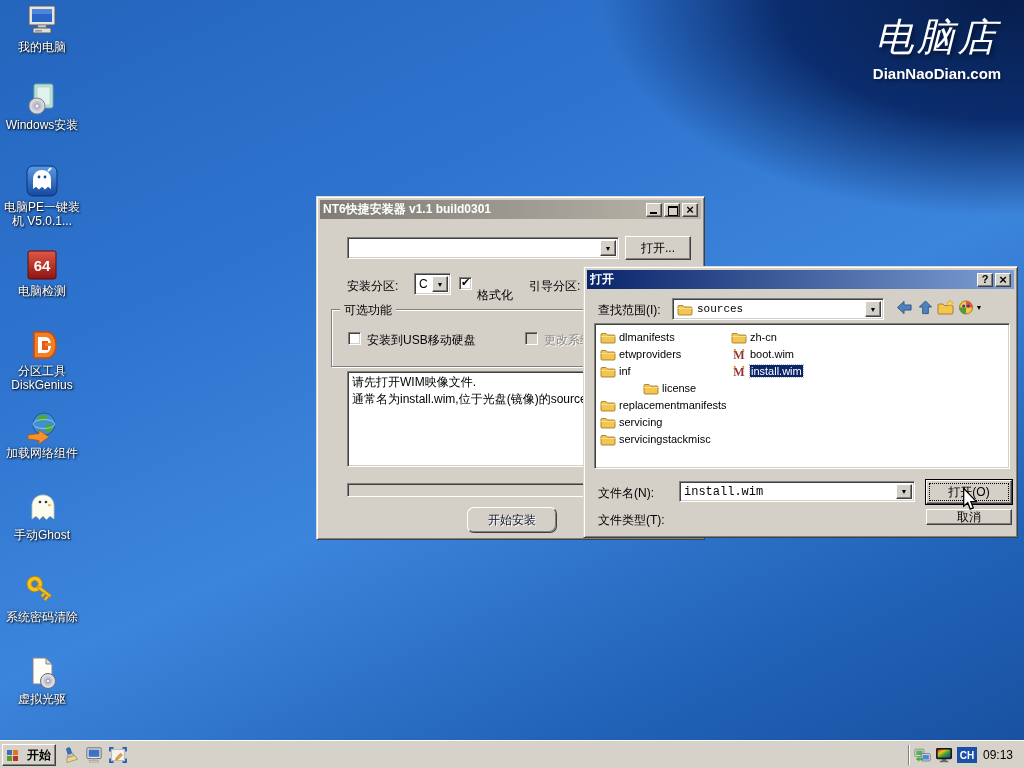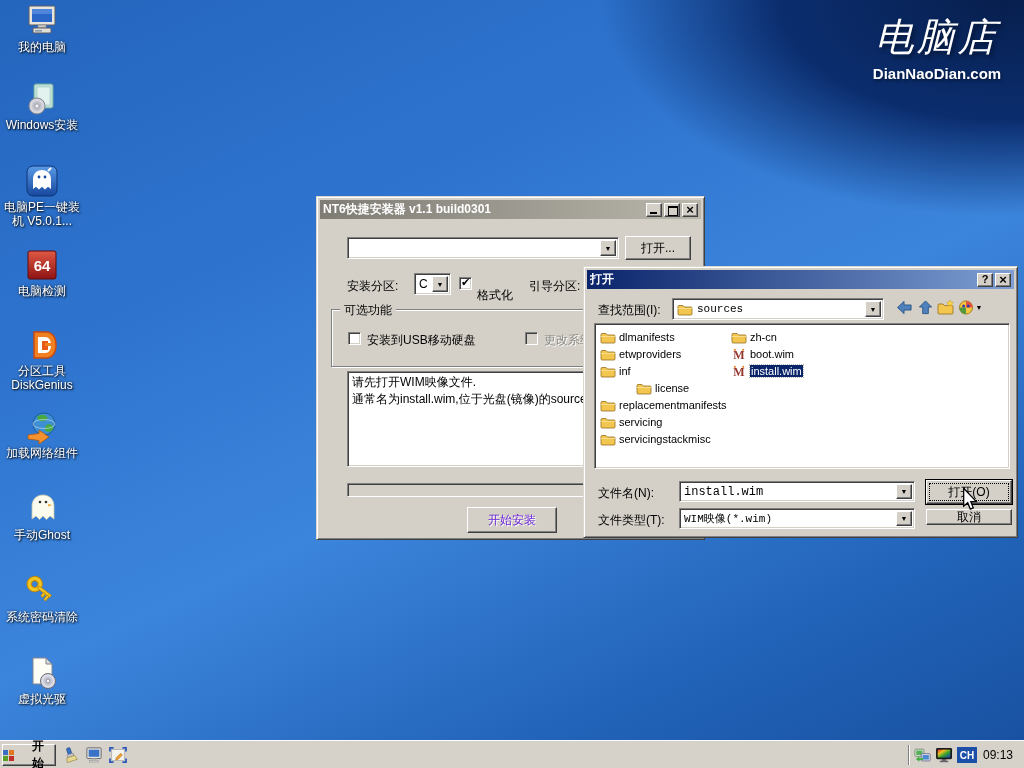--- a/index.html
+++ b/index.html
@@ -33,21 +33,21 @@
     font-size:10px; font-weight:bold; color:#000; line-height:1; }
   .g-min::after{content:""; position:absolute; left:3px; bottom:2px; width:7px; height:2px; background:#000;}
   .g-max::after{content:""; position:absolute; left:3px; top:2px; width:8px; height:7px; border:1px solid #000; border-top-width:2px;}
   .g-x::after{content:"×"; font-size:13px; font-weight:bold; margin-top:-2px;}
   .g-help::after{content:"?"; font-size:11px; font-weight:bold;}
   
   .btn { position:absolute; background:#d4d0c8; border:1px solid; border-color:#fff #404040 #404040 #fff;
     box-shadow:inset -1px -1px 0 #808080; font-size:12px; color:#000;
     display:flex; align-items:center; justify-content:center; }
   .btn.default { box-shadow:0 0 0 1px #000, inset -1px -1px 0 #808080; outline:1px dotted #000; outline-offset:-4px; }
-  .btn.disabled { color:#6d28d9; text-shadow:1px 1px 0 #fff; }
+  .btn.disabled { color:#0f172a; text-shadow:1px 1px 0 #fff;border-radius:7px; }
   .sunken { background:#fff; border:1px solid; border-color:#808080 #fff #fff #808080;
     box-shadow:inset 1px 1px 0 #404040, inset -1px -1px 0 #d4d0c8; }
   .combo { position:absolute; background:#fff; border:1px solid; border-color:#808080 #fff #fff #808080;
     box-shadow:inset 1px 1px 0 #404040, inset -1px -1px 0 #d4d0c8;
     display:flex; align-items:center; padding-left:4px; font-size:12px; }
   .combo .dd { position:absolute; right:2px; top:2px; bottom:2px; width:16px; background:#d4d0c8;
     border:1px solid; border-color:#fff #404040 #404040 #fff; box-shadow:inset -1px -1px 0 #808080;
     display:flex; align-items:center; justify-content:center; }
   .combo .dd::after { content:"▼"; font-size:7px; color:#000; }
   .cb { width:13px; height:13px; background:#fff; display:inline-block; position:relative;
@@ -63,21 +63,21 @@
   
   .fitem { position:absolute; height:16px; display:flex; align-items:center; font-size:11px; white-space:nowrap; }
   .fitem .fic { width:16px; height:13px; margin-right:3px; flex:none; }
   .fitem.sel .fname { background:#0a246a; color:#fff; outline:1px dotted #b8b8b8; padding:0 1px; }
   
   .tico { position:absolute; width:20px; height:18px; display:flex; align-items:center; justify-content:center; }
   
   .taskbar { position:absolute; left:0; bottom:0; width:1024px; height:28px; background:#d6d2ca; border-top:1px solid #fff; }
   .startbtn { position:absolute; left:2px; top:3px; width:54px; height:22px; background:#d6d2ca;
     border:1px solid; border-color:#fff #404040 #404040 #fff; box-shadow:inset -1px -1px 0 #808080;
-    display:flex; align-items:center; justify-content:center; gap:18px; font-size:12px; font-weight:bold; }
+    display:flex; align-items:center; justify-content:center; gap:9px; font-size:12px; font-weight:bold; }
   .sgrid { width:11px; height:11px; display:grid; grid-template-columns:5px 5px; grid-template-rows:5px 5px; gap:1px; }
   .sgrid i { display:block; }
   .qli { position:absolute; top:4px; width:20px; height:20px; display:flex; align-items:center; justify-content:center; }
   .traysep { position:absolute; top:4px; width:2px; height:20px; border-left:1px solid #808080; border-right:1px solid #fff; }
   .chbox { position:absolute; width:20px; height:16px; background:#1c4fa8; color:#fff; font-size:10px; font-weight:bold;
     display:flex; align-items:center; justify-content:center; top:6px; }
   .clock { position:absolute; top:7px; font-size:12px; color:#000; }
 </style>
 </head>
 <body>
@@ -312,21 +312,21 @@
         </svg>
       <span class="fname">etwproviders</span>
     </div>
     <div class="fitem" style="left:5px; top:39px;">
       <svg class="fic" viewBox="0 0 16 13">
           <path d="M1 3.5c0-.6.4-1 1-1h4L7.5 4H14c.6 0 1 .4 1 1v6c0 .6-.4 1-1 1H2c-.6 0-1-.4-1-1z" fill="#f3c64f" stroke="#96701e" stroke-width="0.8"></path>
           <path d="M1 5h14v1H1z" fill="#f9dd8a"></path>
         </svg>
       <span class="fname">inf</span>
     </div>
-    <div class="fitem" style="left:5px; top:56px;padding-left:36px;">
+    <div class="fitem" style="left:12px; top:56px;padding-left:36px;">
       <svg class="fic" viewBox="0 0 16 13">
           <path d="M1 3.5c0-.6.4-1 1-1h4L7.5 4H14c.6 0 1 .4 1 1v6c0 .6-.4 1-1 1H2c-.6 0-1-.4-1-1z" fill="#f3c64f" stroke="#96701e" stroke-width="0.8"></path>
           <path d="M1 5h14v1H1z" fill="#f9dd8a"></path>
         </svg>
       <span class="fname">license</span>
     </div>
     <div class="fitem" style="left:5px; top:73px;">
       <svg class="fic" viewBox="0 0 16 13">
           <path d="M1 3.5c0-.6.4-1 1-1h4L7.5 4H14c.6 0 1 .4 1 1v6c0 .6-.4 1-1 1H2c-.6 0-1-.4-1-1z" fill="#f3c64f" stroke="#96701e" stroke-width="0.8"></path>
           <path d="M1 5h14v1H1z" fill="#f9dd8a"></path>
@@ -376,24 +376,20 @@
   <span class="lab" style="left:14px; top:218px;">文件名(N):</span>
   <div class="combo" style="left:95px; top:214px; width:236px; height:21px;">
     <span class="mono" style="font-size:12px">install.wim</span>
     <span class="dd"></span>
   </div>
   <div class="btn default" style="left:342px; top:213px; width:86px; height:24px;">
     <span>打开(O)</span>
   </div>
 
   <span class="lab" style="left:14px; top:245px;">文件类型(T):</span>
-  <div class="combo" style="left:95px; top:241px; width:236px; height:21px;">
-    <span class="mono" style="font-size:11px">WIM映像(*.wim)</span>
-    <span class="dd"></span>
-  </div>
   <div class="btn" style="left:342px; top:242px; width:86px; height:16px;">
     <span>取消</span>
   </div>
 </div>
 
 <svg style="position:absolute; left:962px; top:487px; z-index:99; pointer-events:none;" width="16" height="24" viewBox="0 0 12 19">
   <path d="M1 1v14.2l3.2-2.8 2 5.1 2.4-1-2-4.9H11z" fill="#fff" stroke="#000" stroke-width="1"></path>
 </svg>
 
 <div class="taskbar">

